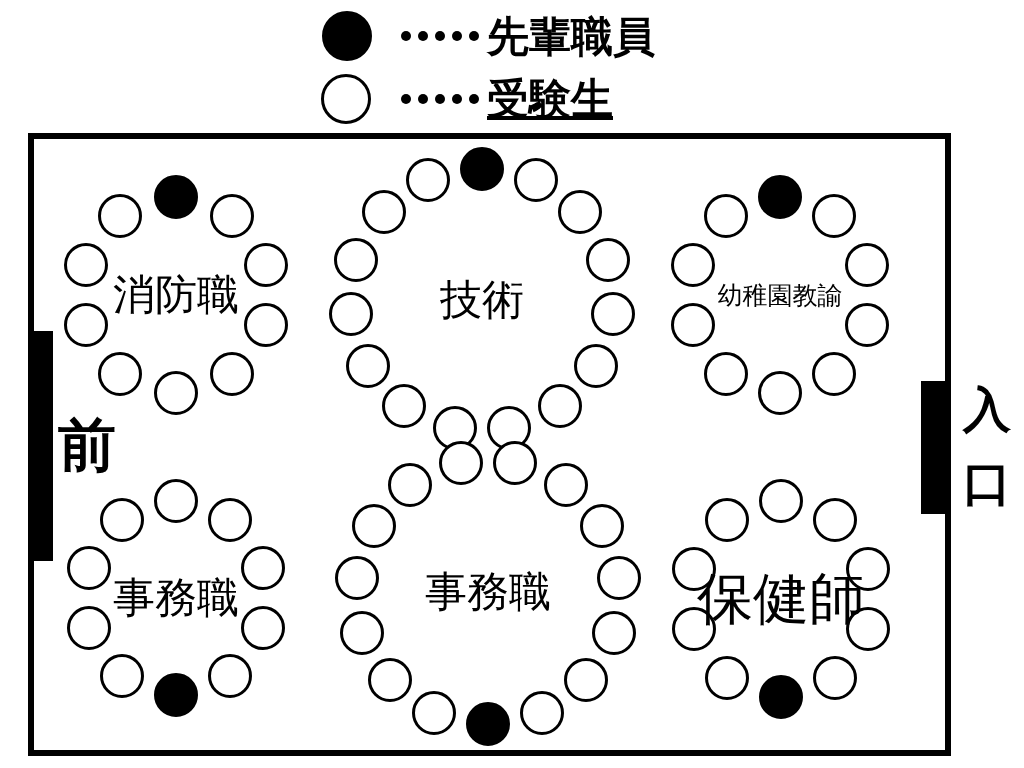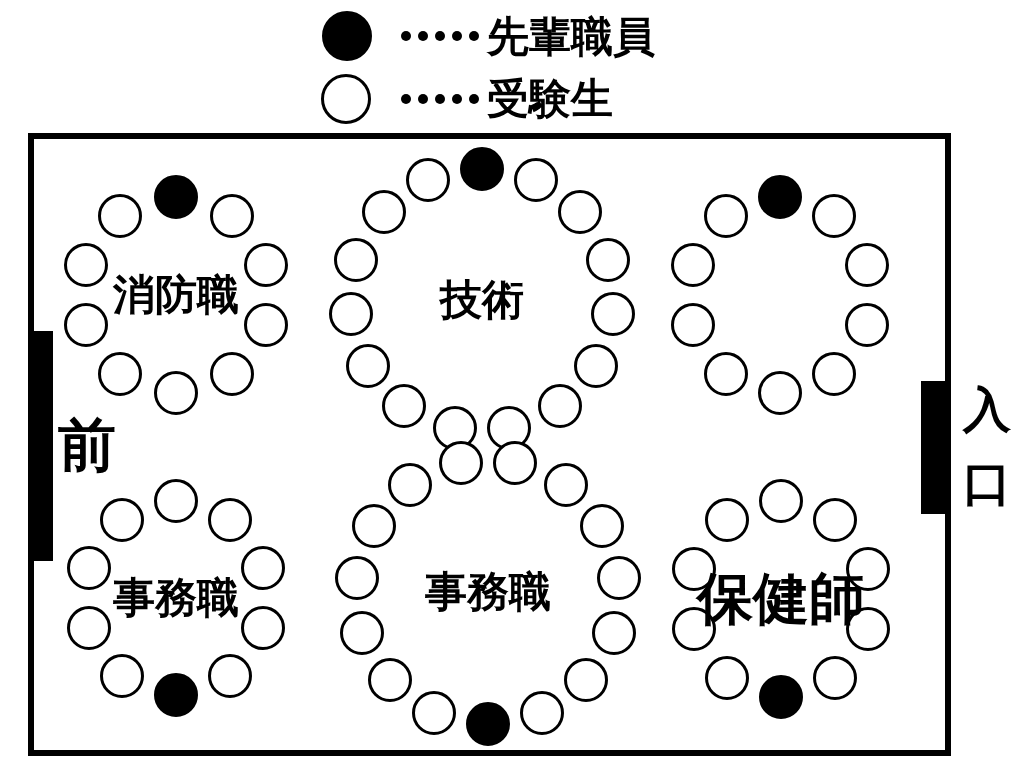--- a/index.html
+++ b/index.html
@@ -63,21 +63,21 @@
     width: 44px; height: 44px;
     border: 3px solid #000;
     border-radius: 50%;
     background: #fff;
   }
   .seat.senior { background: #000; }
   .ring-label {
     position: absolute;
     transform: translate(-50%, -50%);
     text-align: center;
-    font-weight: 700;
+    font-weight: 400;
     white-space: nowrap;
     line-height: 1.0;
   }
   .ring-label.two-line { line-height: 33px; }
 </style>
 </head>
 <body>
 
 <div id="canvas">
 
@@ -93,21 +93,21 @@
     <div class="legend-label" style="left:487px; top:37px;">先輩職員</div>
 
     <div class="legend-symbol" style="left:321px; top:74px;"></div>
     <div class="legend-dots" style="left:401px; top:94px;">
         <span class="dot"></span>
         <span class="dot"></span>
         <span class="dot"></span>
         <span class="dot"></span>
         <span class="dot"></span>
       </div>
-    <div class="legend-label" style="left:487px; top:99px;">受験生</div>
+    <div class="legend-label" style="left:487px; top:99px;text-decoration:underline;">受験生</div>
   </div>
 
   <div class="room" id="room-outline" style="left: 28px; top: 133px; width: 923px; height: 623px;"></div>
 
   <div class="bar" id="front-bar" style="left: 30px; top: 331px; width: 23px; height: 230px;"></div>
   <div class="bar" id="entrance-bar" style="left: 921px; top: 381px; width: 26px; height: 133px;"></div>
 
   <div class="side-label" id="front-label" style="left:87px; top:446px;">前</div>
   <div class="side-label" id="entrance-label" style="left:987px; top:447px;">
     <div>入</div>
@@ -150,20 +150,21 @@
       <div class="seat" style="left: 812.076px; top: 193.716px;"></div>
       <div class="seat" style="left: 845.497px; top: 242.716px;"></div>
       <div class="seat" style="left: 845.497px; top: 303.284px;"></div>
       <div class="seat" style="left: 812.076px; top: 352.284px;"></div>
       <div class="seat" style="left: 758px; top: 371px;"></div>
       <div class="seat" style="left: 703.924px; top: 352.284px;"></div>
       <div class="seat" style="left: 670.503px; top: 303.284px;"></div>
       <div class="seat" style="left: 670.503px; top: 242.716px;"></div>
       <div class="seat" style="left: 703.924px; top: 193.716px;"></div>
       <div class="ring-label two-line" style="left: 780px; top: 295px; font-size: 25px;">
+        <div>幼稚園教諭</div>
       </div>
       <div class="seat senior" style="left: 154px; top: 673px;"></div>
       <div class="seat" style="left: 99.9238px; top: 654.475px;"></div>
       <div class="seat" style="left: 66.5028px; top: 605.975px;"></div>
       <div class="seat" style="left: 66.5028px; top: 546.025px;"></div>
       <div class="seat" style="left: 99.9238px; top: 497.525px;"></div>
       <div class="seat" style="left: 154px; top: 479px;"></div>
       <div class="seat" style="left: 208.076px; top: 497.525px;"></div>
       <div class="seat" style="left: 241.497px; top: 546.025px;"></div>
       <div class="seat" style="left: 241.497px; top: 605.975px;"></div>

